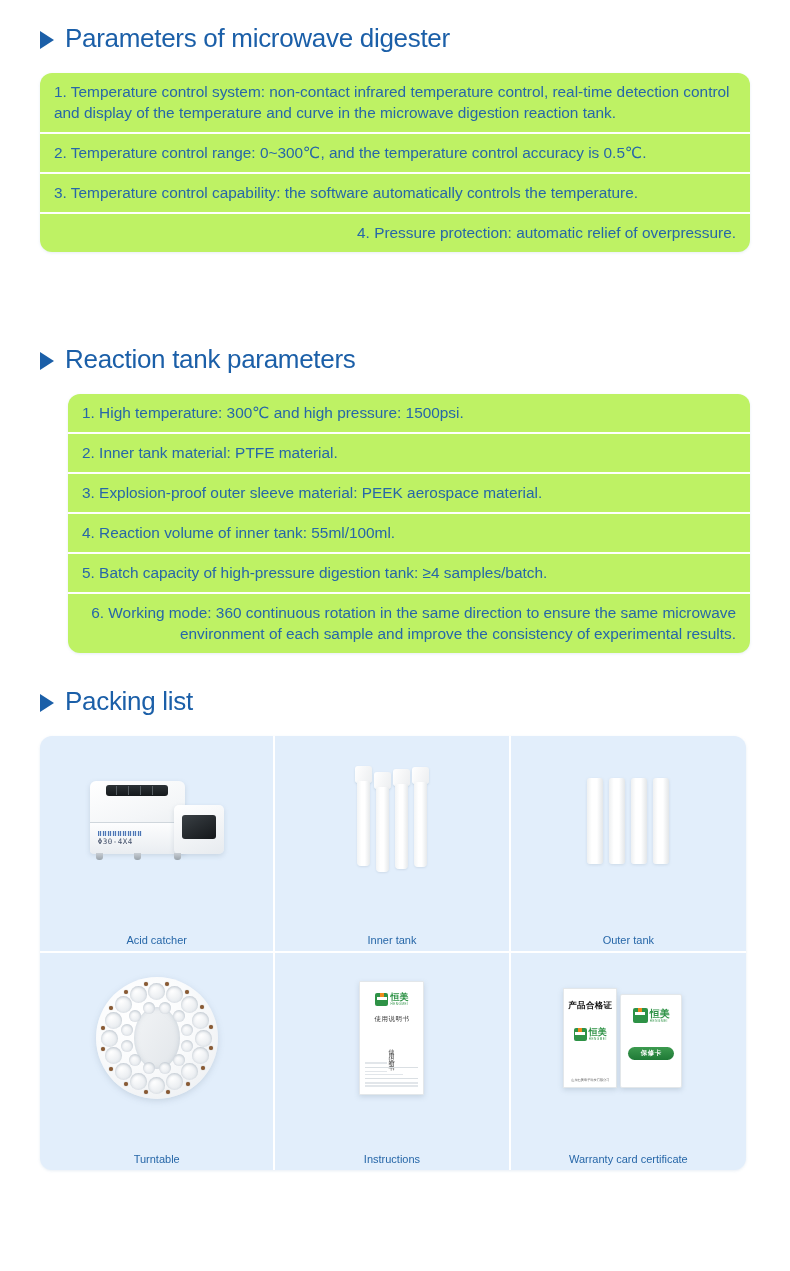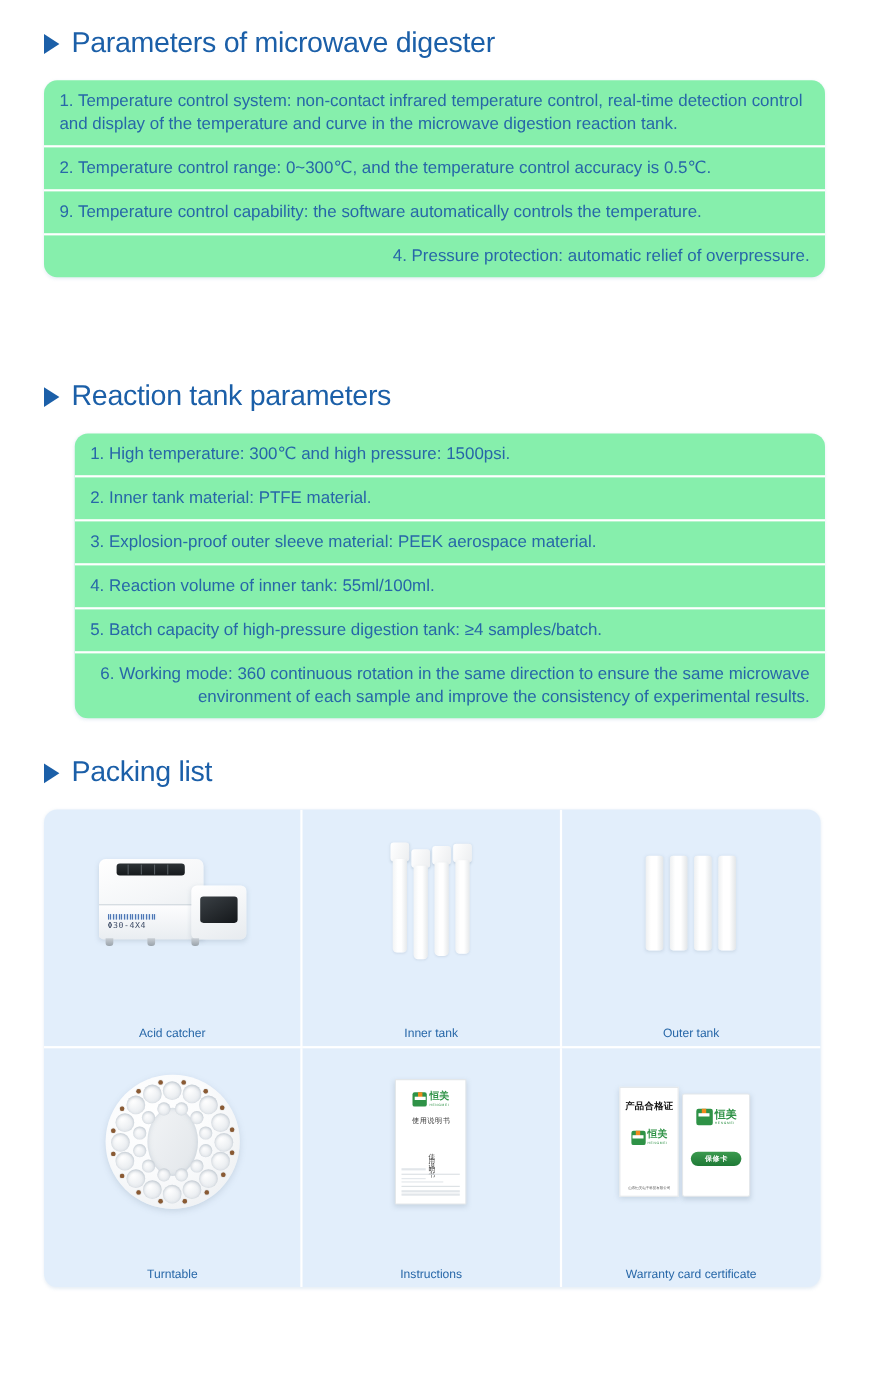--- a/index.html
+++ b/index.html
@@ -23,21 +23,21 @@
     width:0;height:0;
     border-left:14px solid #1b5fa8;
     border-top:9px solid transparent;
     border-bottom:9px solid transparent;
     flex:0 0 auto;
     margin-top:2px;
   }
 
   
   .panel{
-    background:#86efac;
+    background:#bef264;
     border-radius:12px;
     overflow:hidden;
     box-shadow:0 1px 3px rgba(120,160,200,.18);
   }
   .spec-item{
     color:#2767a8;
     font-size:15.4px;
     line-height:21px;
     padding:8px 14px 9px 14px;
     border-bottom:2px solid #ffffff;
@@ -243,21 +243,21 @@
 <div class="page">
 
   <div class="section" style="position:absolute;left:40px;top:23px;width:710px;">
     <div class="heading">
       <span class="tri"></span>
       <span>Parameters of microwave digester</span>
     </div>
     <div class="panel" style="margin-top:19px;">
       <div class="spec-item">1. Temperature control system: non-contact infrared temperature control, real-time detection control and display of the temperature and curve in the microwave digestion reaction tank.</div>
       <div class="spec-item">2. Temperature control range: 0~300℃, and the temperature control accuracy is 0.5℃.</div>
-      <div class="spec-item">9. Temperature control capability: the software automatically controls the temperature.</div>
+      <div class="spec-item">3. Temperature control capability: the software automatically controls the temperature.</div>
       <div class="spec-item">4. Pressure protection: automatic relief of overpressure.</div>
     </div>
   </div>
 
   <div class="section" style="position:absolute;left:40px;top:344px;width:710px;">
     <div class="heading">
       <span class="tri"></span>
       <span>Reaction tank parameters</span>
     </div>
     <div class="panel" style="margin-top:19px;margin-left:28px;">

